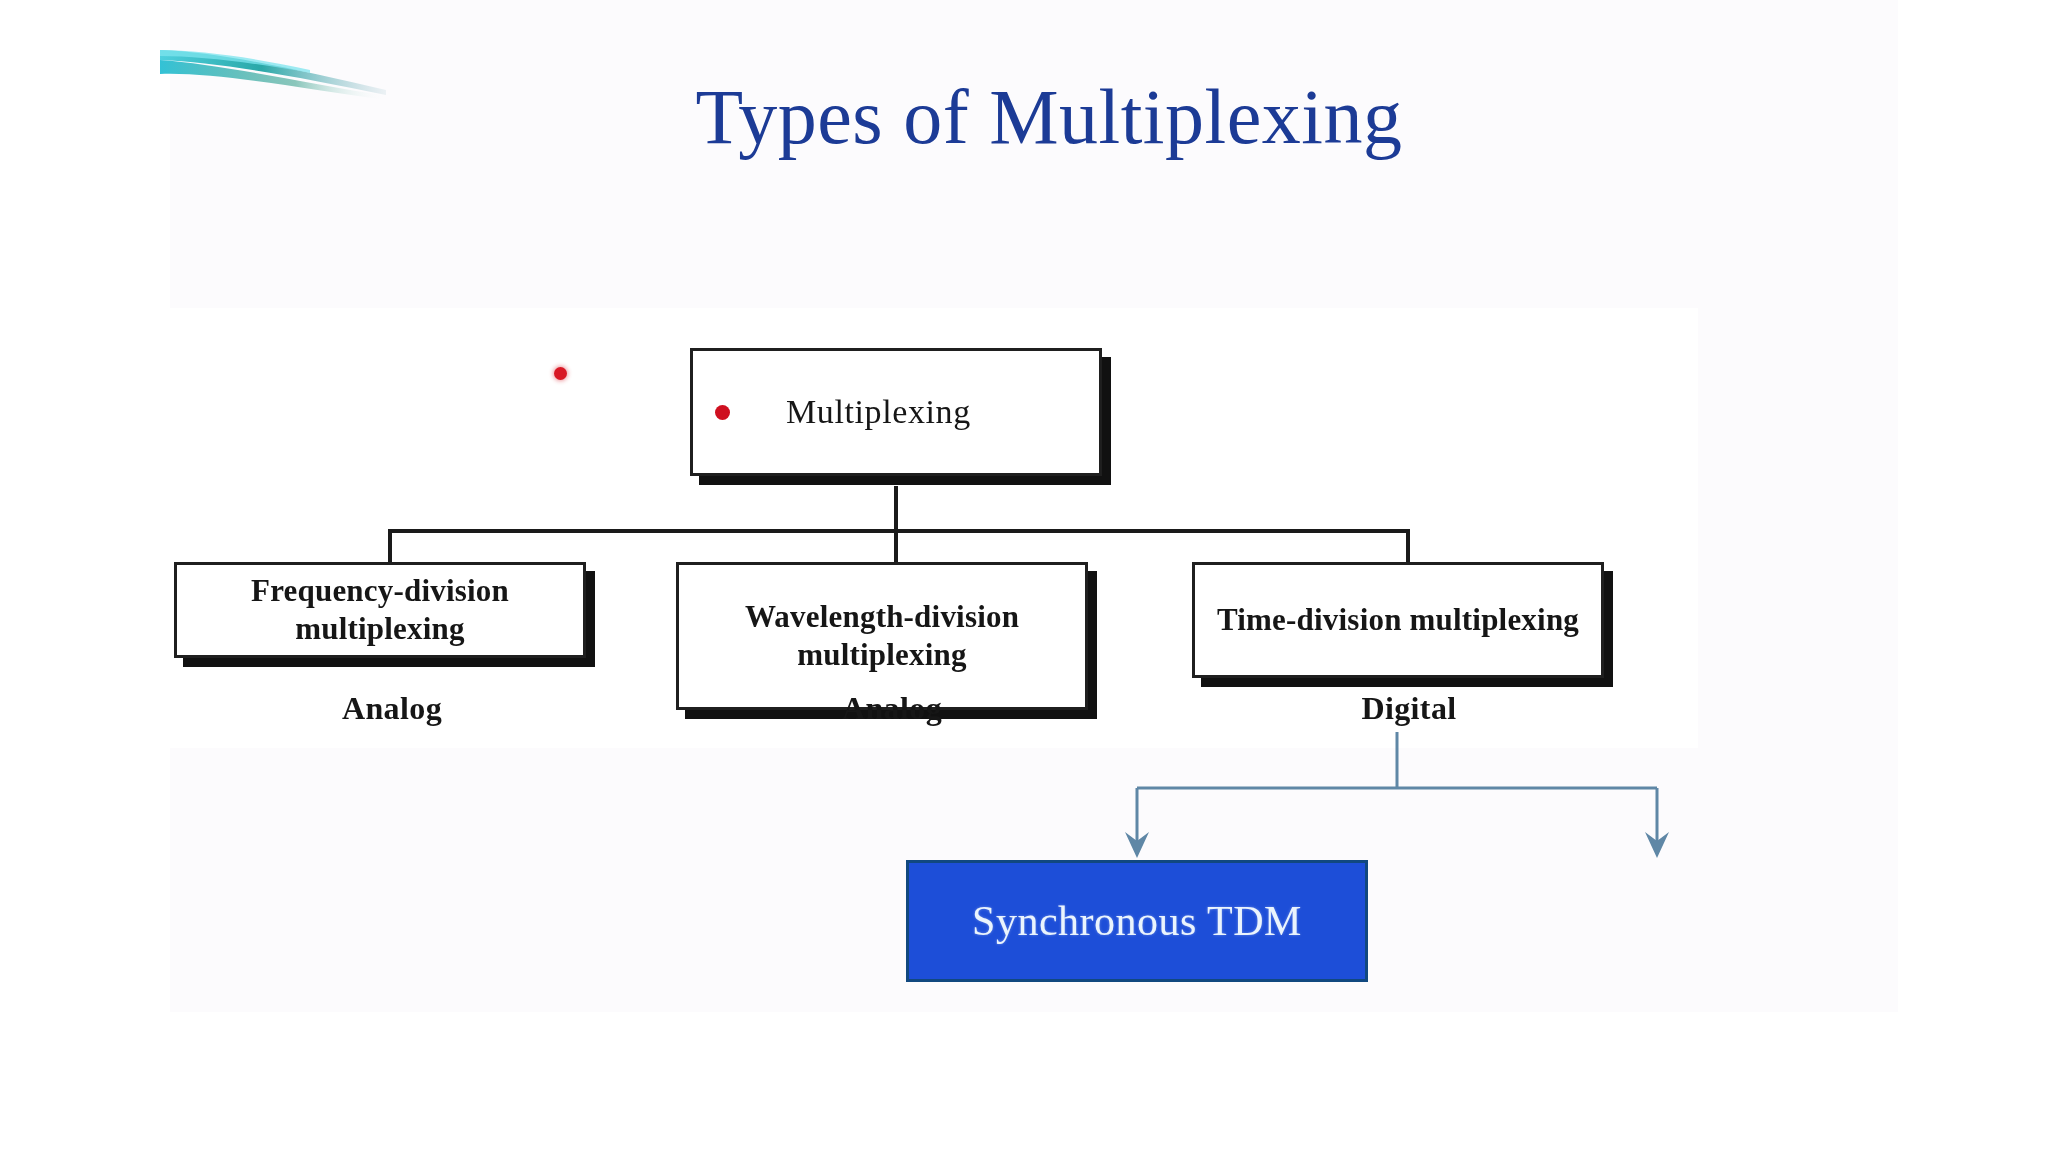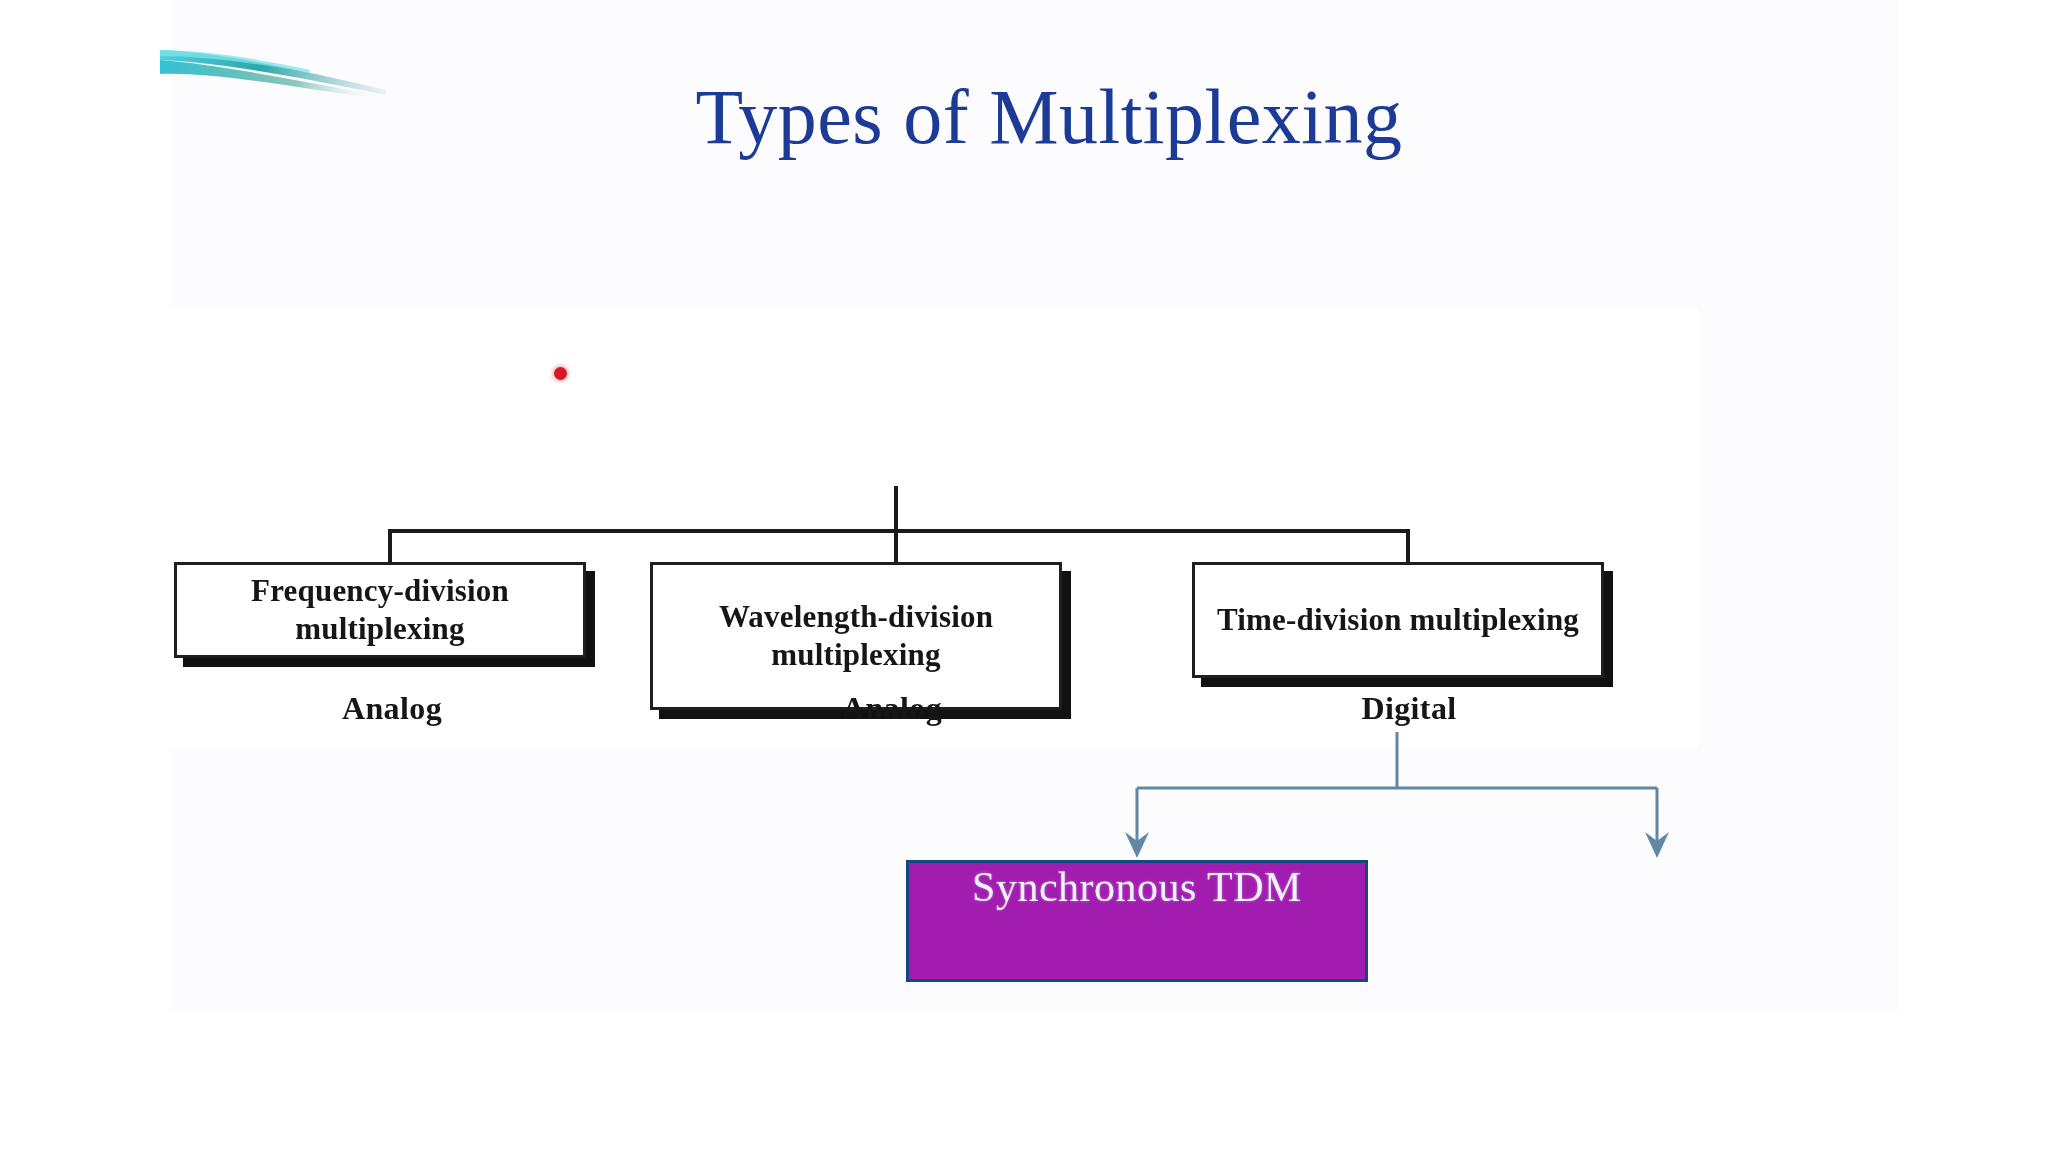--- a/index.html
+++ b/index.html
@@ -118,21 +118,21 @@
     flex: 0 0 auto;
     margin-right: 56px;
   }
   .root-text {
     flex: 1 1 auto;
     text-align: left;
     padding-right: 64px;
   }
 
   #box-fdm { left: 174px;  top: 562px; width: 412px; height: 96px; text-align: center; }
-  #box-wdm { left: 650px;  top: 562px; width: 412px; height: 148px; font-family: Liberation Serif, serif; }
+  #box-wdm { left: 676px;  top: 562px; width: 412px; height: 148px; font-family: Liberation Serif, serif; }
   #box-tdm { left: 1192px; top: 562px; width: 412px; height: 116px; }
 
   
   .bw-caption {
     position: absolute;
     width: 412px;
     text-align: center;
     font-family: Liberation Serif, serif;
     font-weight: bold;
     font-size: 32px;
@@ -158,24 +158,24 @@
     top: 0;
     width: 2048px;
     height: 1152px;
     pointer-events: none;
   }
 
   
   .blue-box {
     position: absolute;
     box-sizing: border-box;
-    background: #a21caf;
+    background: #1d4ed8;
     border: 3px solid #11487f;
     display: flex;
-    align-items: flex-start;
+    align-items: center;
     justify-content: center;
     color: #eaf4fd;
     font-family: "Liberation Serif", "DejaVu Serif", serif;
     font-size: 42px;
     letter-spacing: 0.5px;
     text-shadow: 0 0 3px rgba(255,255,255,0.35);
   }
   #box-sync  { left: 906px;  top: 860px; width: 462px; height: 122px; }
   #box-async { left: 1424px; top: 860px; width: 462px; height: 122px; }
 
@@ -219,20 +219,26 @@
   <div class="title">Types of Multiplexing</div>
 
   <div class="diagram-panel"></div>
 
   <div class="conn-black" id="cl-stem-top"></div>
   <div class="conn-black" id="cl-hbar"></div>
   <div class="conn-black" id="cl-drop-l"></div>
   <div class="conn-black" id="cl-drop-c"></div>
   <div class="conn-black" id="cl-drop-r"></div>
 
+  <div class="bw-box" id="box-root">
+    <div class="bx-label root-inner">
+      <span class="root-bullet"></span>
+      <span class="root-text">Multiplexing</span>
+    </div>
+  </div>
 
   <div class="bw-box" id="box-fdm">
     <div class="bx-label">Frequency-division multiplexing</div>
   </div>
   <div class="bw-caption" id="cap-fdm">Analog</div>
 
   <div class="bw-box" id="box-wdm">
     <div class="bx-label">Wavelength-division multiplexing</div>
   </div>
   <div class="bw-caption" id="cap-wdm">Analog</div>

